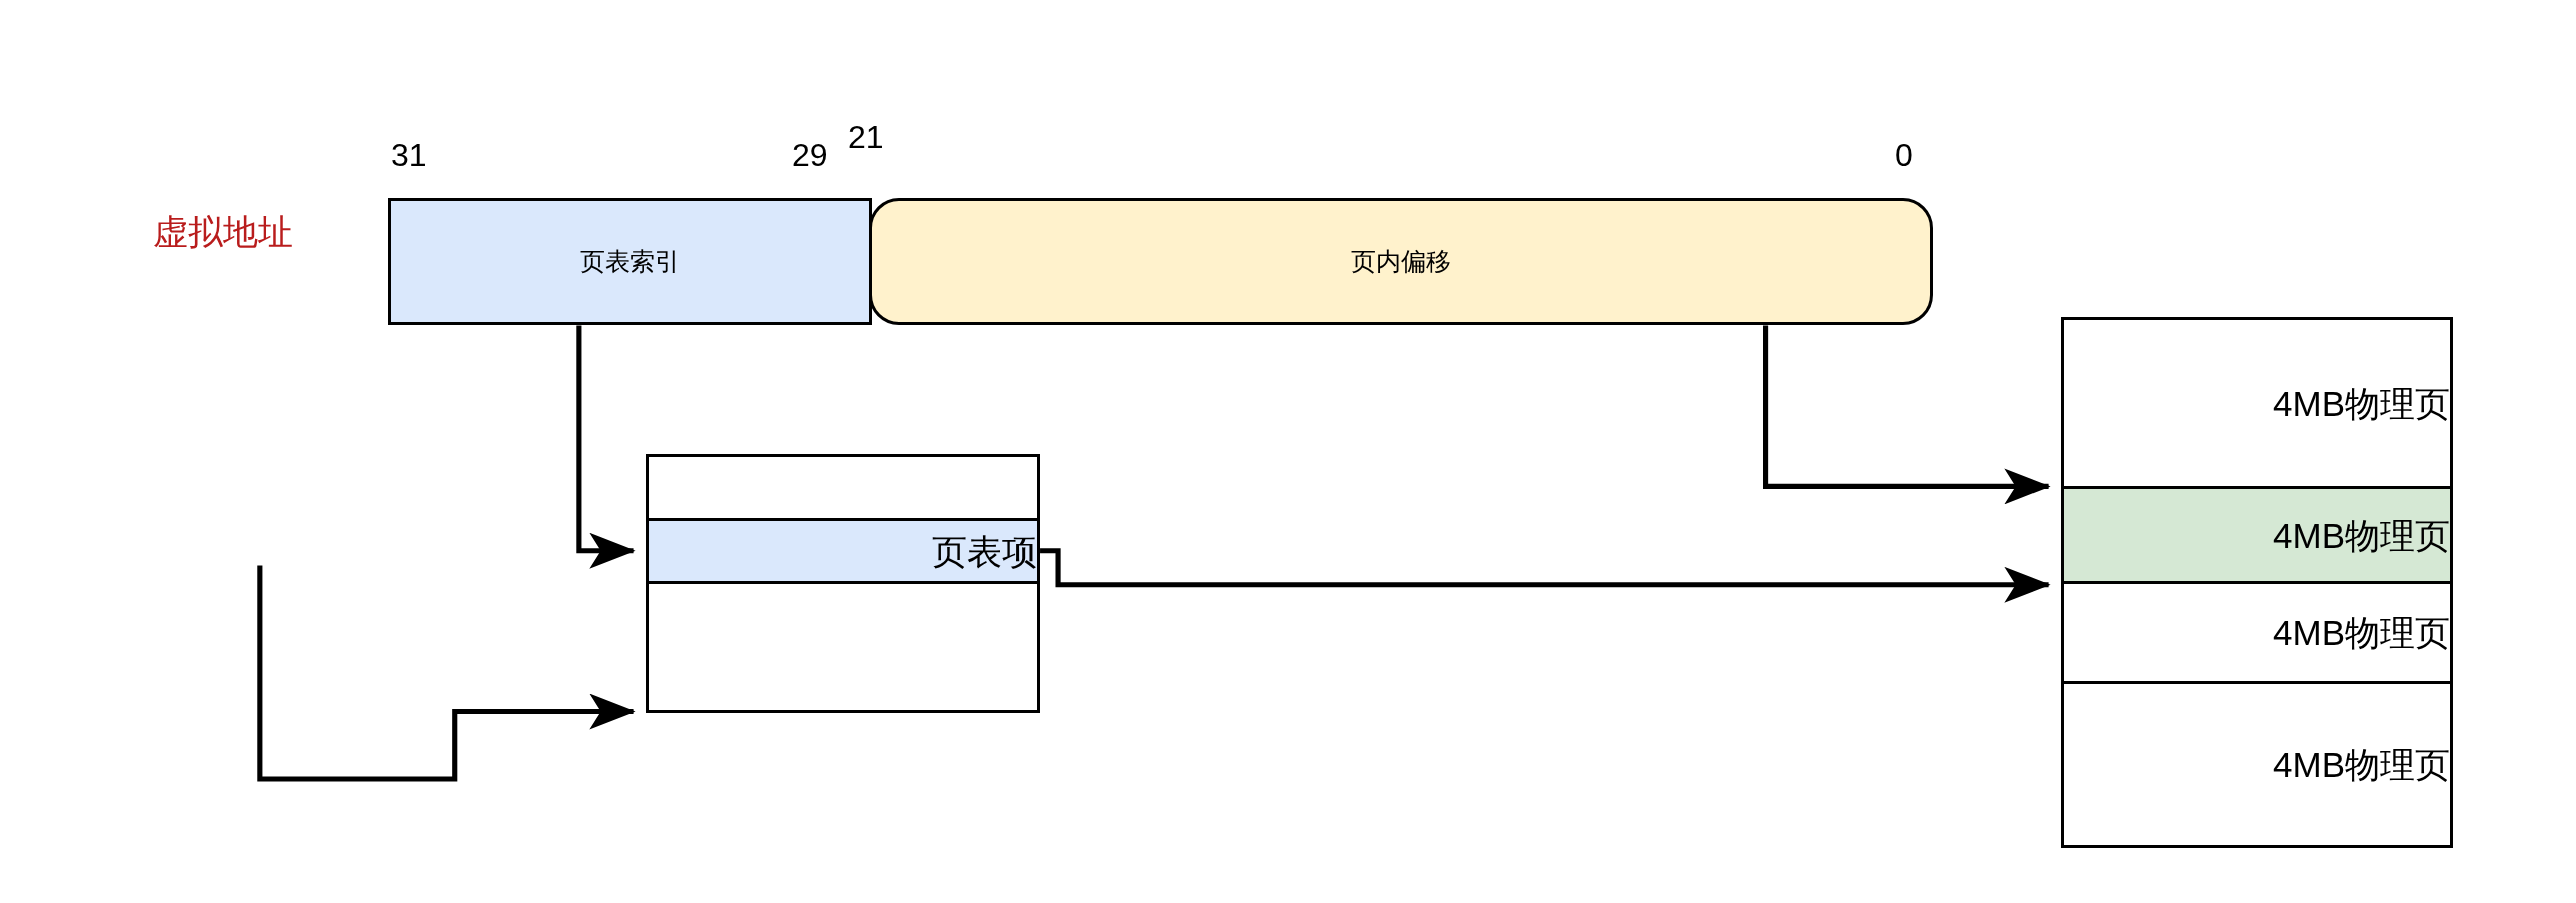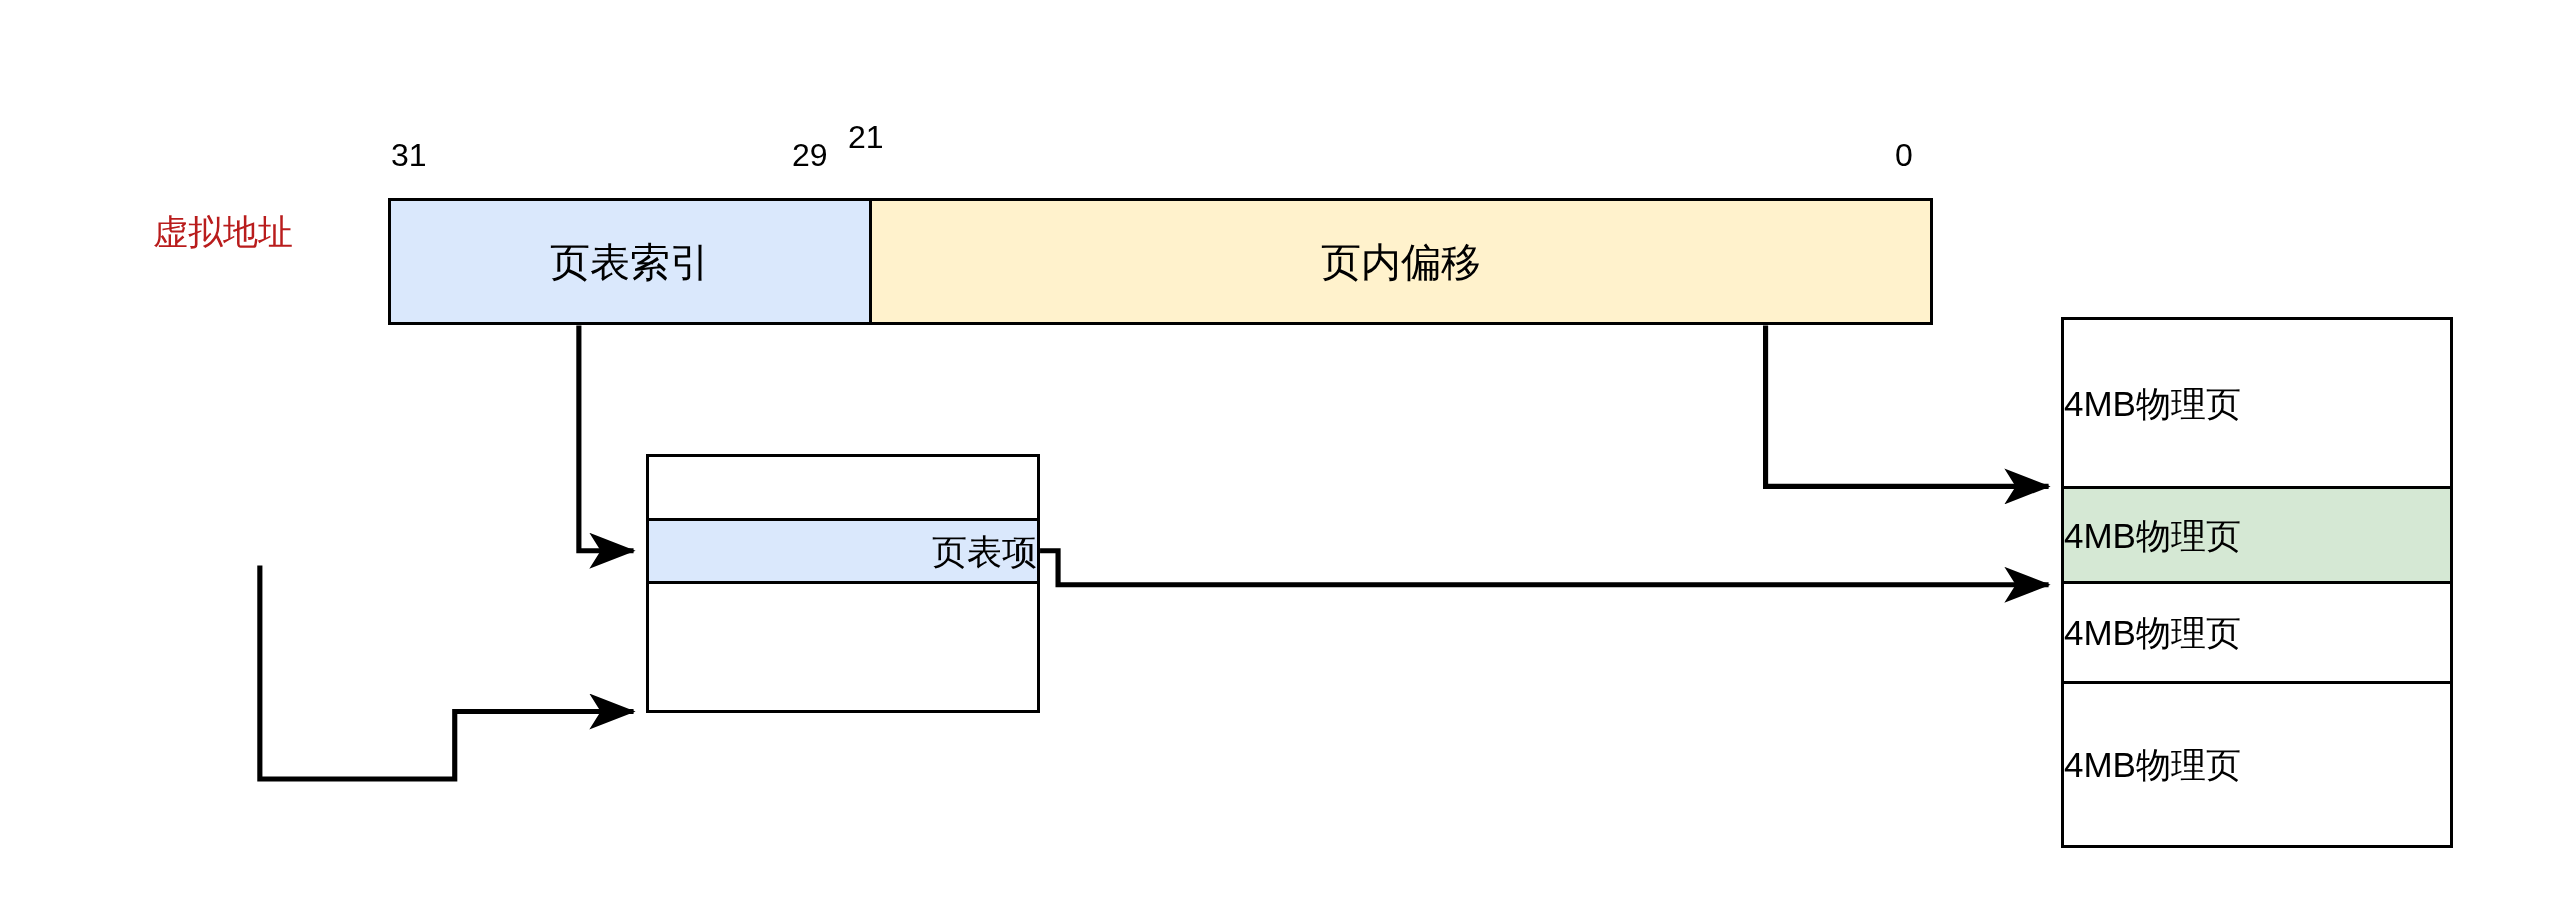--- a/index.html
+++ b/index.html
@@ -1,52 +1,52 @@
 <!DOCTYPE html>
 <html style="font-size:10.3px"><head>
 <meta charset="utf-8">
 <title>Paging Diagram</title>
 <style>
   html,body{margin:0;padding:0;background:#ffffff;}
   body{font-family:"Liberation Sans","DejaVu Sans",sans-serif;}
   #stage{position:relative;width:2576px;height:904px;background:#ffffff;overflow:hidden;margin-top:36px;}
   .box{position:absolute;box-sizing:border-box;border:3.2px solid #000;
        display:flex;align-items:center;justify-content:center;
-       font-size:40px;color:#000;line-height:1;white-space:nowrap;}
+       font-size:25px;color:#000;line-height:1;white-space:nowrap;}
   .seg-blue{background:#dae8fc;}
   .seg-yellow{background:#fff2cc;}
   .seg-green{background:#d5e8d4;}
   .seg-white{background:#ffffff;}
   .lbl{position:absolute;font-size:35px;color:#b91c1c;line-height:1;white-space:nowrap;}
   .bitlabel{position:absolute;font-size:32px;color:#000;line-height:1;white-space:nowrap;}
   svg.wires{position:absolute;left:0;top:0;width:2576px;height:904px;overflow:visible;pointer-events:none;}
   .pt-row{position:absolute;box-sizing:border-box;left:0;width:100%;
           display:flex;align-items:center;justify-content:center;
           font-size:35px;color:#000;line-height:1;white-space:nowrap;}
   .pp-row{position:absolute;box-sizing:border-box;left:0;width:100%;
-          display:flex;align-items:center;justify-content:flex-start;
+          display:flex;align-items:center;justify-content:flex-end;
           font-size:35px;color:#000;line-height:1;white-space:nowrap;}
 </style>
 </head>
 <body>
 
 <div id="stage">
 
   <div class="bitlabel" style="left:391px;top:103px;">31</div>
   <div class="bitlabel" style="left:792px;top:103px;">29</div>
   <div class="bitlabel" style="left:848px;top:85px;">21</div>
   <div class="bitlabel" style="left:1895px;top:103px;">0</div>
 
   <div class="lbl" style="left:153px;top:178px;">虚拟地址</div>
 
   <div class="box seg-blue" style="left:388px;top:162px;width:484px;height:127px;">
     <span>页表索引</span>
   </div>
 
-  <div class="box seg-yellow" style="left:869px;top:162px;width:1064px;height:127px;">
+  <div class="box seg-yellow" style="left:869px;top:162px;width:1064px;height:127px;border-radius:30px;">
     <span>页内偏移</span>
   </div>
 
 
   <div style="position:absolute;left:646px;top:418px;width:394px;height:259px;
               box-sizing:border-box;border:3.2px solid #000;background:#ffffff;">
     <div class="pt-row seg-white" style="top:0px;height:61px;">
       <span></span>
     </div>
     <div class="pt-row seg-blue" style="top:61px;height:66px;border-top:3.2px solid #000;border-bottom:3.2px solid #000;justify-content:flex-end;">

